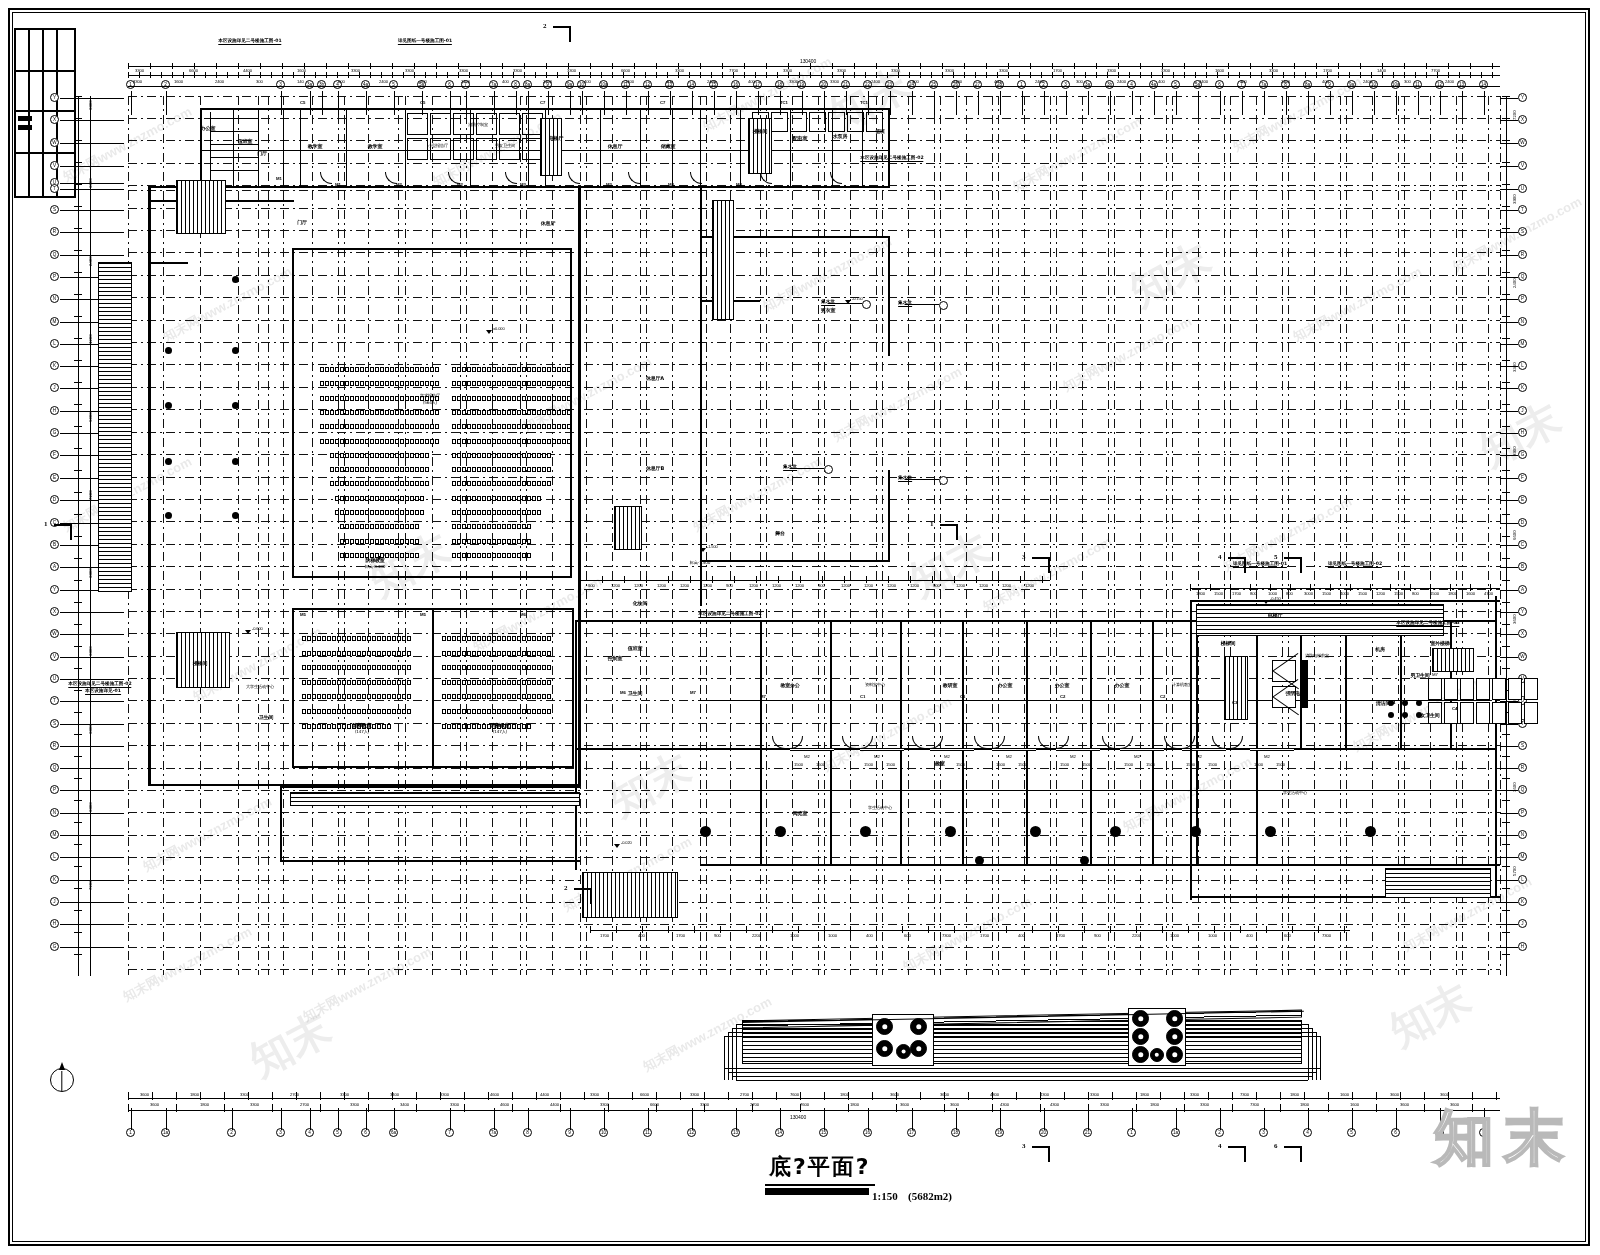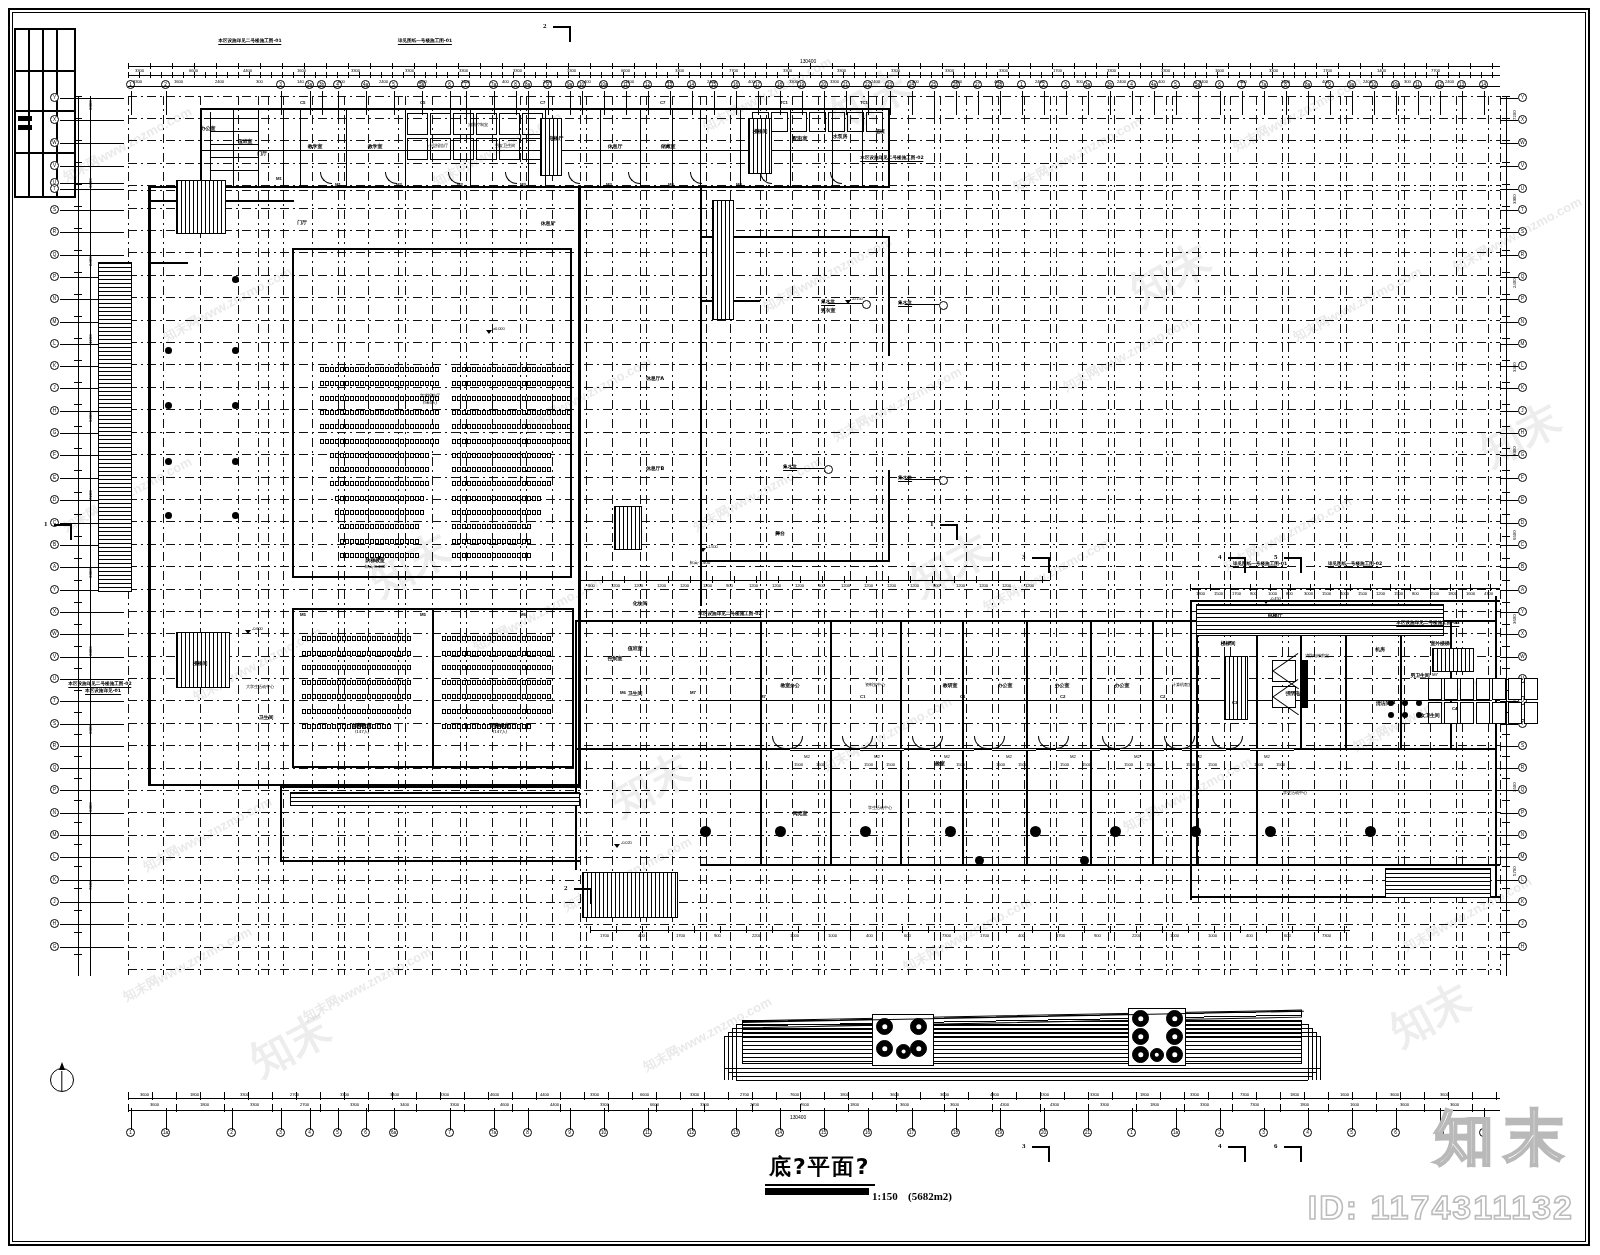--- a/index.html
+++ b/index.html
@@ -2671,14 +2671,13 @@
   </div>
 
   <div class="title-wrap" style="left:765px;top:1152px">
     <div class="title-txt">底?平面?</div>
     <div class="title-bar" style="width:104px"></div>
   </div>
   <div class="title-scale" style="left:872px;top:1190px">1:150</div>
   <div class="title-scale" style="left:908px;top:1190px">(5682m2)</div>
 
   <div class="brand">知末</div>
-  <div class="brand-id">ID: 1174311132</div>
 </div>
 
 </body></html>

